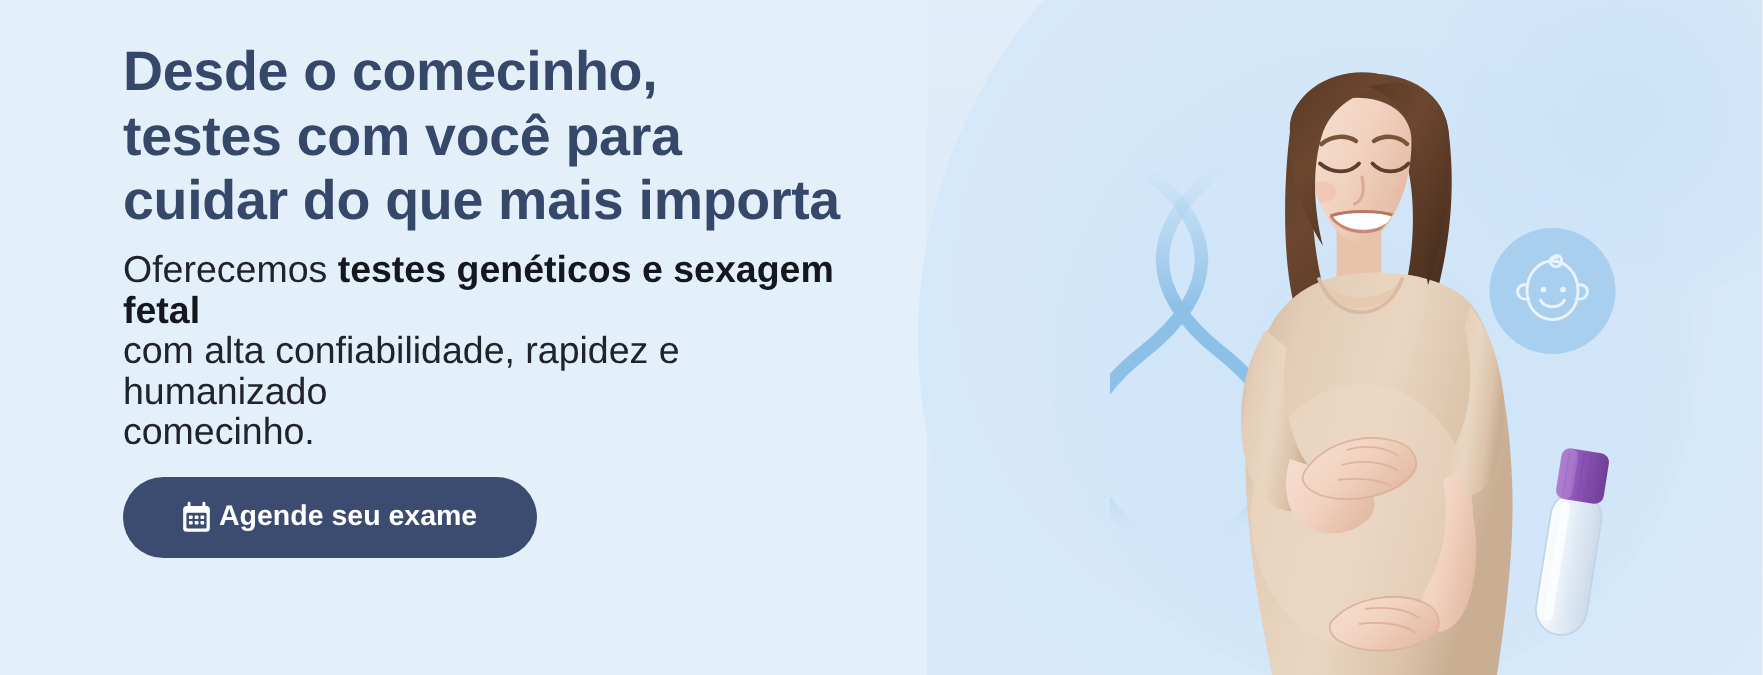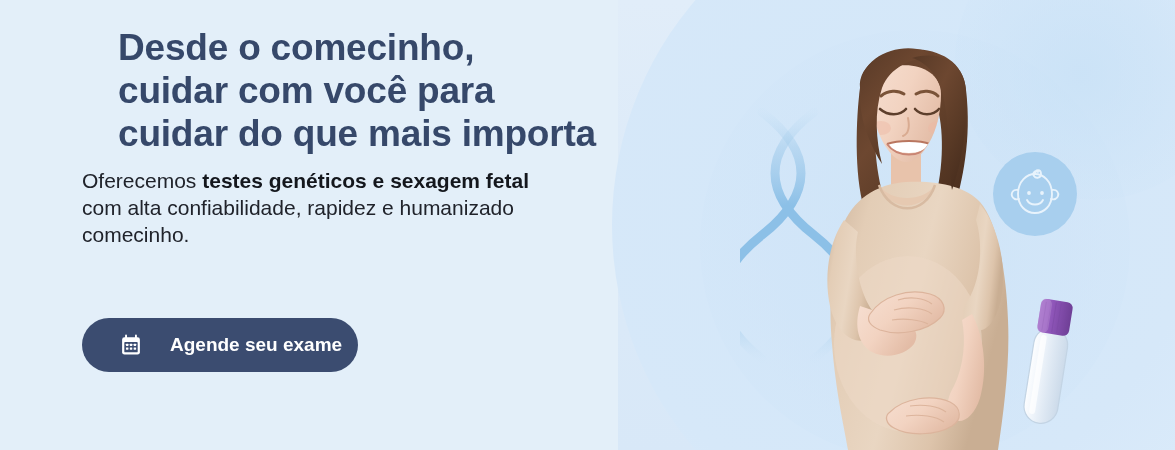--- a/index.html
+++ b/index.html
@@ -59,41 +59,41 @@
   .headline {
     position: absolute;
     top: 26px; left: 0;
     width: 530px;
     font-size: 37px;
     font-weight: bold;
     line-height: 43px;
     letter-spacing: -0.2px;
     color: #36486a;
   }
-  .headline .l { display: block; white-space: nowrap; margin-left: 36px; }
+  .headline .l { display: block; white-space: nowrap; }
 
   .subcopy {
     position: absolute;
     top: 167px; left: 0;
     width: 480px;
-    font-size: 21px;
+    font-size: 25px;
     line-height: 27px;
     color: #20232b;
   }
   .subcopy b { font-weight: bold; color: #14171d; }
   .subcopy .l { display: block; }
 
   
   .cta {
     position: absolute;
     left: 0; top: 318px;
     width: 276px; height: 54px;
     display: flex;
     align-items: center;
-    gap: 28px;
+    gap: 4px;
     padding-left: 38px;
     background: #3b4c70;
     border: none;
     border-radius: 27px;
     cursor: pointer;
   }
   .cta-label {
     font-family: "Liberation Sans", sans-serif;
     font-size: 19px;
     font-weight: bold;
@@ -310,21 +310,21 @@
         <rect x="19" y="8" width="11" height="34" rx="5" fill="#b98bd6" opacity="0.5"></rect>
       </g>
     </svg>
 
   </div>
 
   <div class="content">
 
     <h1 class="headline">
       <span class="l">Desde o comecinho,</span>
-      <span class="l">cuidar com você para</span>
+      <span class="l">testes com você para</span>
       <span class="l">cuidar do que mais importa</span>
     </h1>
 
     <p class="subcopy">
       <span class="l"><span>Oferecemos </span><b>testes genéticos e sexagem fetal</b></span>
       <span class="l">com alta confiabilidade, rapidez e humanizado</span>
       <span class="l">comecinho.</span>
     </p>
 
     <button class="cta" type="button">

